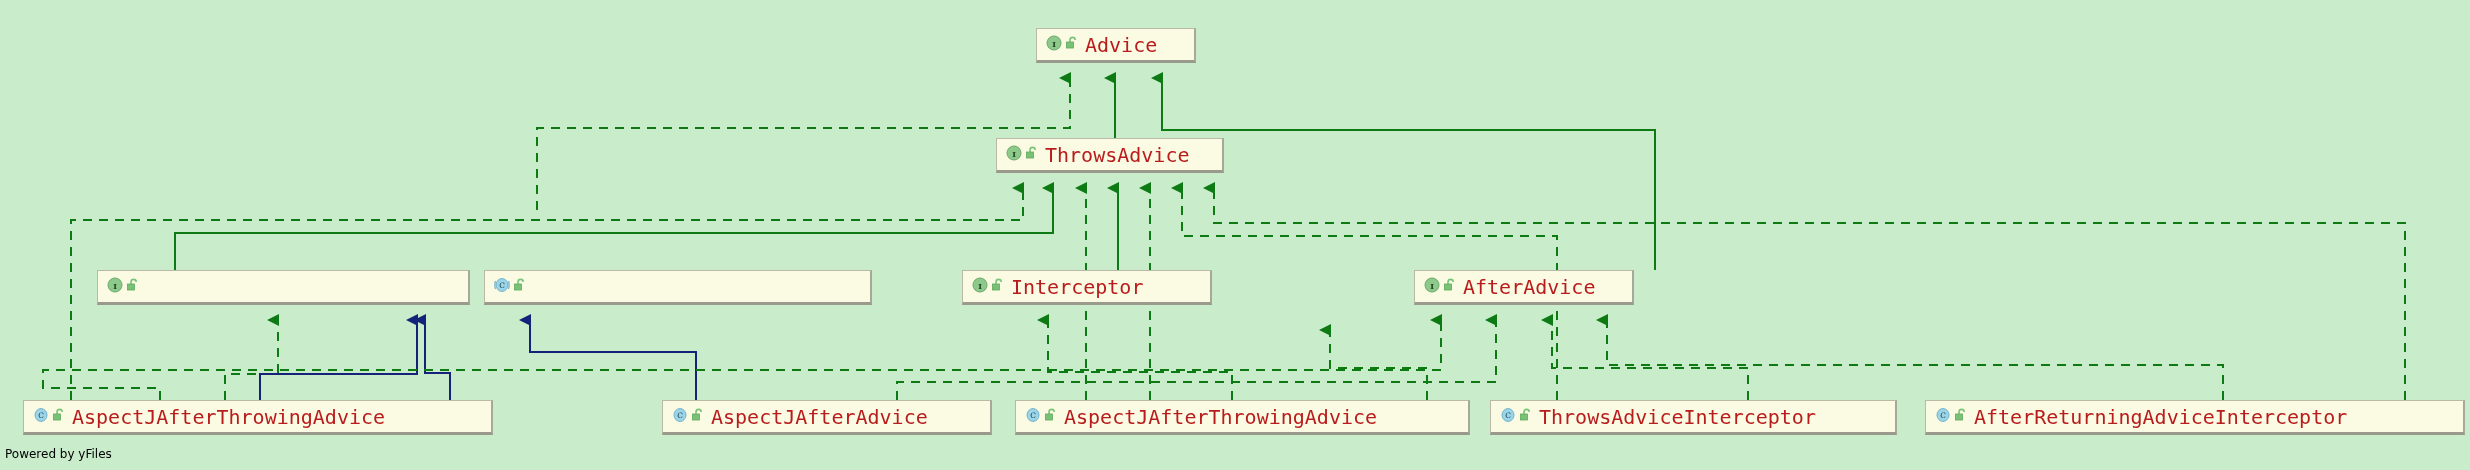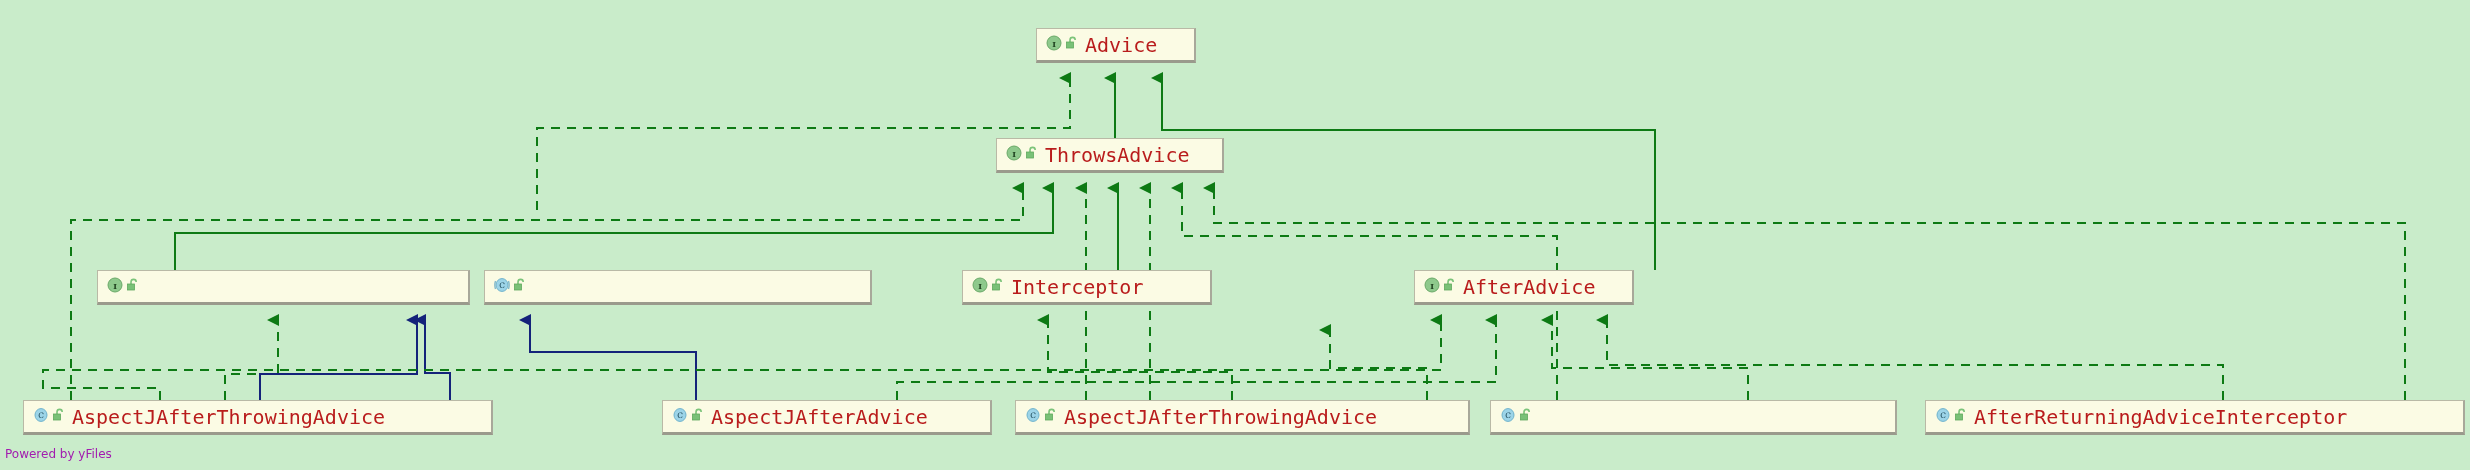--- a/index.html
+++ b/index.html
@@ -49,21 +49,21 @@
     letter-spacing: 0px;
   }
   .ico { display: block; }
   .ico + .ico { margin-left: 3px; }
   .watermark {
     position: absolute;
     left: 5px;
     top: 447px;
     font-family: "DejaVu Sans", "Liberation Sans", sans-serif;
     font-size: 12px;
-    color: #a21caf;
+    color: #000000;
     z-index: 6;
   }
 </style>
 </head>
 <body>
 
 <div id="canvas">
 
   <svg id="edges" viewBox="0 0 2470 470" width="2470" height="470">
     <defs>
@@ -240,20 +240,21 @@
         <span class="icons">
           <span class="ico"><svg width="16" height="16" viewBox="0 0 16 16">
               <ellipse cx="8" cy="8" rx="6" ry="6.4" fill="#9cd4e8" stroke="#6fb3cc" stroke-width="1"></ellipse>
               <text x="8" y="11" font-size="7.5" font-family="DejaVu Serif, Liberation Serif, serif" fill="#17414f" text-anchor="middle">C</text>
             </svg></span>
           <span class="ico"><svg width="13" height="14" viewBox="0 0 13 14">
               <path d="M5,6 L5,4 A2.6,2.6 0 0 1 10.2,4" fill="none" stroke="#7cc47a" stroke-width="1.6"></path>
               <rect x="1.5" y="6" width="7" height="6" fill="#79c177" stroke="#5fa85d" stroke-width="0.8"></rect>
             </svg></span>
         </span>
+        <span class="label">ThrowsAdviceInterceptor</span>
       </div>
       <div class="node" style="left: 1925px; top: 400px; width: 540px;">
         <span class="icons">
           <span class="ico"><svg width="16" height="16" viewBox="0 0 16 16">
               <ellipse cx="8" cy="8" rx="6" ry="6.4" fill="#9cd4e8" stroke="#6fb3cc" stroke-width="1"></ellipse>
               <text x="8" y="11" font-size="7.5" font-family="DejaVu Serif, Liberation Serif, serif" fill="#17414f" text-anchor="middle">C</text>
             </svg></span>
           <span class="ico"><svg width="13" height="14" viewBox="0 0 13 14">
               <path d="M5,6 L5,4 A2.6,2.6 0 0 1 10.2,4" fill="none" stroke="#7cc47a" stroke-width="1.6"></path>
               <rect x="1.5" y="6" width="7" height="6" fill="#79c177" stroke="#5fa85d" stroke-width="0.8"></rect>

